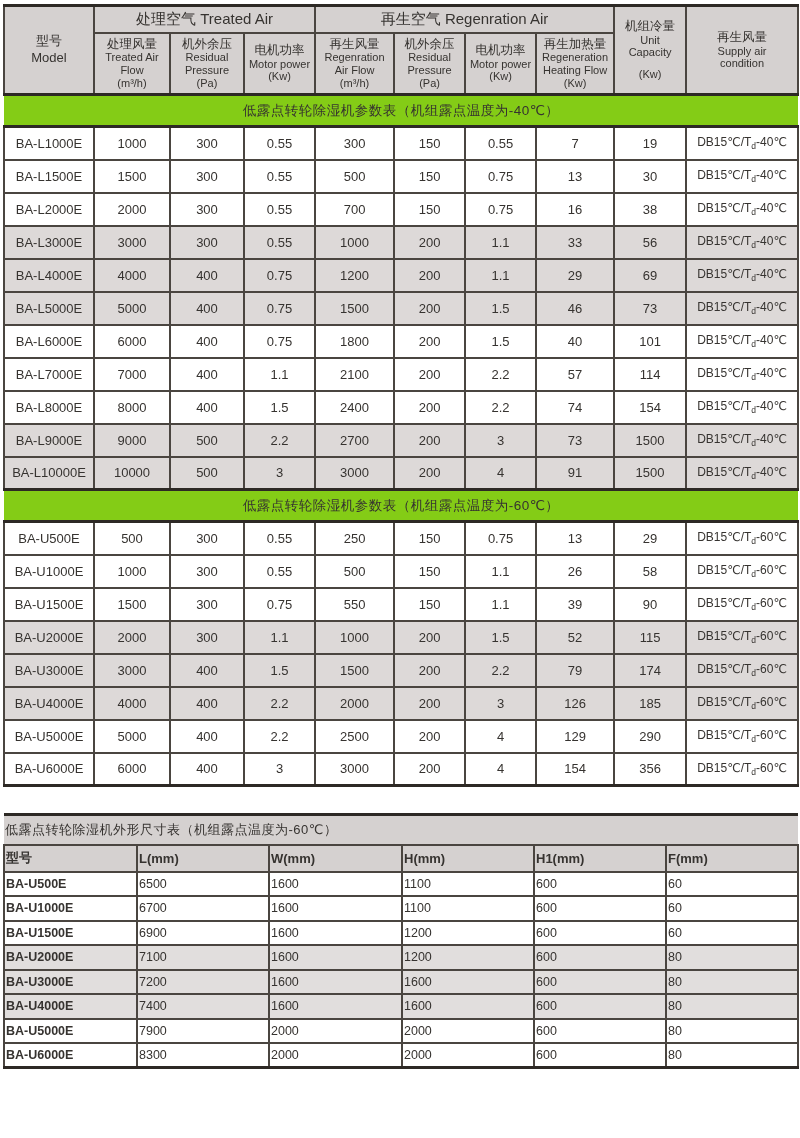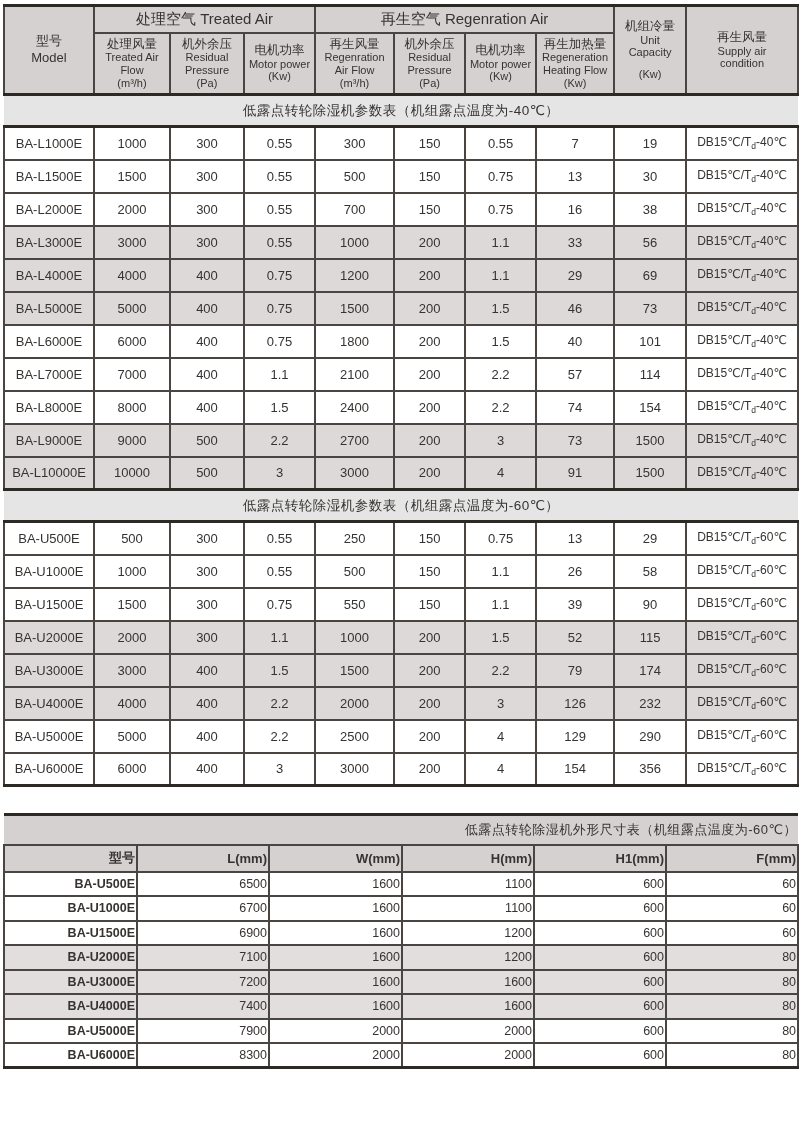--- a/index.html
+++ b/index.html
@@ -31,31 +31,31 @@
   .zh{font-size:12.5px;}
   .en{font-size:11px;}
   .unit{font-size:11px;}
   .tallcol .unit{margin-top:9px;}
   .model-h .zh,.model-h .en{font-size:13px;line-height:1.3;}
 
   .spec td.sec-title{
     border-left:none;border-right:none;
     border-top:3px solid var(--border-heavy);
     border-bottom:3px solid var(--border-heavy);
-    background:#e5e5e5;height:32px;font-size:13.5px;letter-spacing:.5px;
+    background:#84cc16;height:32px;font-size:13.5px;letter-spacing:.5px;
   }
   .spec td.model,.spec td.num{height:33px;font-size:13px;}
   .spec td.supply{height:33px;font-size:12px;white-space:nowrap;margin-left:48px;}
   .spec td.supply sub{font-size:8.5px;}
   .spec tr.shade td{background:var(--row-shaded);}
   .spec tbody tr:last-child td{border-bottom:3px solid var(--border-heavy);}
 
   
   .dim{margin-top:26px;}
-  .dim th,.dim td{border:2px solid var(--border);text-align:right;vertical-align:middle;}
+  .dim th,.dim td{border:2px solid var(--border);text-align:left;vertical-align:middle;}
   .dim td.dim-title{
     border-left:none;border-right:none;
     border-top:3px solid var(--border-heavy);
     background:var(--header-bg);height:30px;font-size:13px;letter-spacing:.5px;
   }
   .dim th.dh{background:var(--header-bg);height:27px;font-size:13px;font-weight:bold;}
   .dim td.model,.dim td.num{height:24.5px;font-size:12.5px;background:#fff;}
   .dim td.model{font-weight:bold;}
   .dim tr.shade td.model,.dim tr.shade td.num{background:var(--dim-row-shaded);}
   .dim tbody tr:last-child td{border-bottom:3px solid var(--border-heavy);}
@@ -337,21 +337,21 @@
         </tr>
         <tr class="shade">
           <td class="model">BA-U4000E</td>
           <td class="num">4000</td>
           <td class="num">400</td>
           <td class="num">2.2</td>
           <td class="num">2000</td>
           <td class="num">200</td>
           <td class="num">3</td>
           <td class="num">126</td>
-          <td class="num">232</td>
+          <td class="num">185</td>
           <td class="supply"><span>DB15℃/T</span><sub>d</sub><span>-60℃</span></td>
         </tr>
         <tr>
           <td class="model">BA-U5000E</td>
           <td class="num">5000</td>
           <td class="num">400</td>
           <td class="num">2.2</td>
           <td class="num">2500</td>
           <td class="num">200</td>
           <td class="num">4</td>

